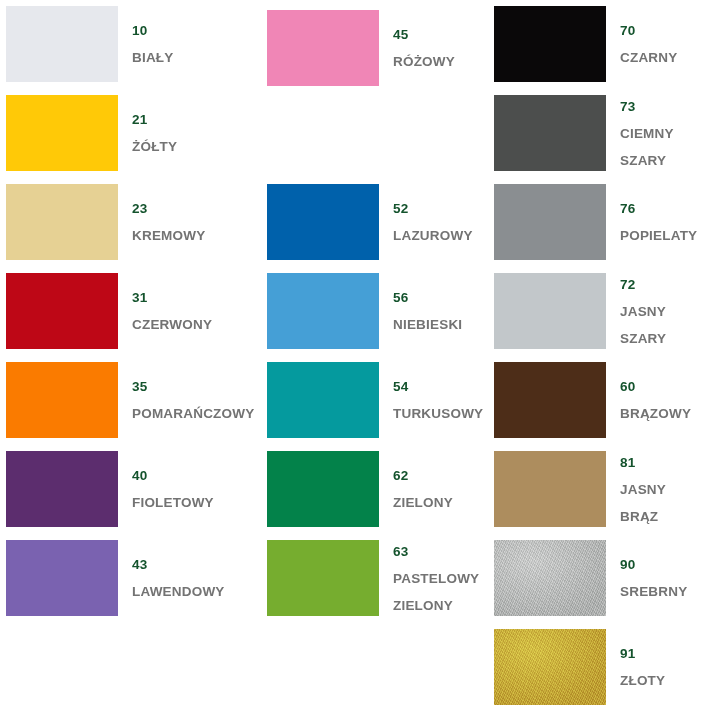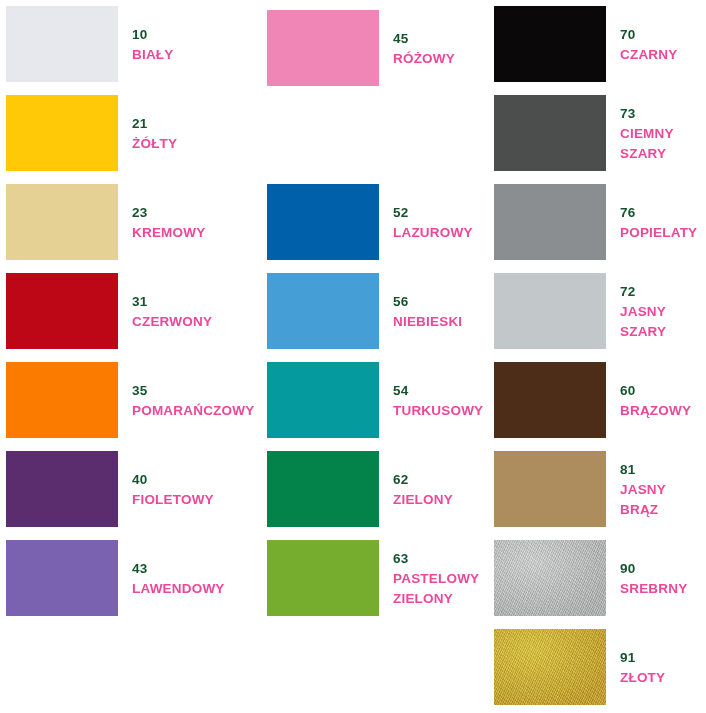--- a/index.html
+++ b/index.html
@@ -62,23 +62,24 @@
     font-size: 13.5px;
     font-weight: bold;
     color: #14532d;
     line-height: 20px;
     letter-spacing: 0.2px;
   }
 
   .name-line {
     font-size: 13.5px;
     font-weight: bold;
-    color: #ec4899;
+    color: #737373;
     line-height: 20px;
     letter-spacing: 0.2px;
+    margin-top: 7px;
   }
 </style>
 </head>
 <body>
 
 <div id="chart">
     <div class="swatch-cell" style="left: 0px; top: 0px;">
       <div class="swatch" style="background: rgb(230, 232, 237);"></div>
       <div class="swatch-label">
         <div class="code">10</div>

